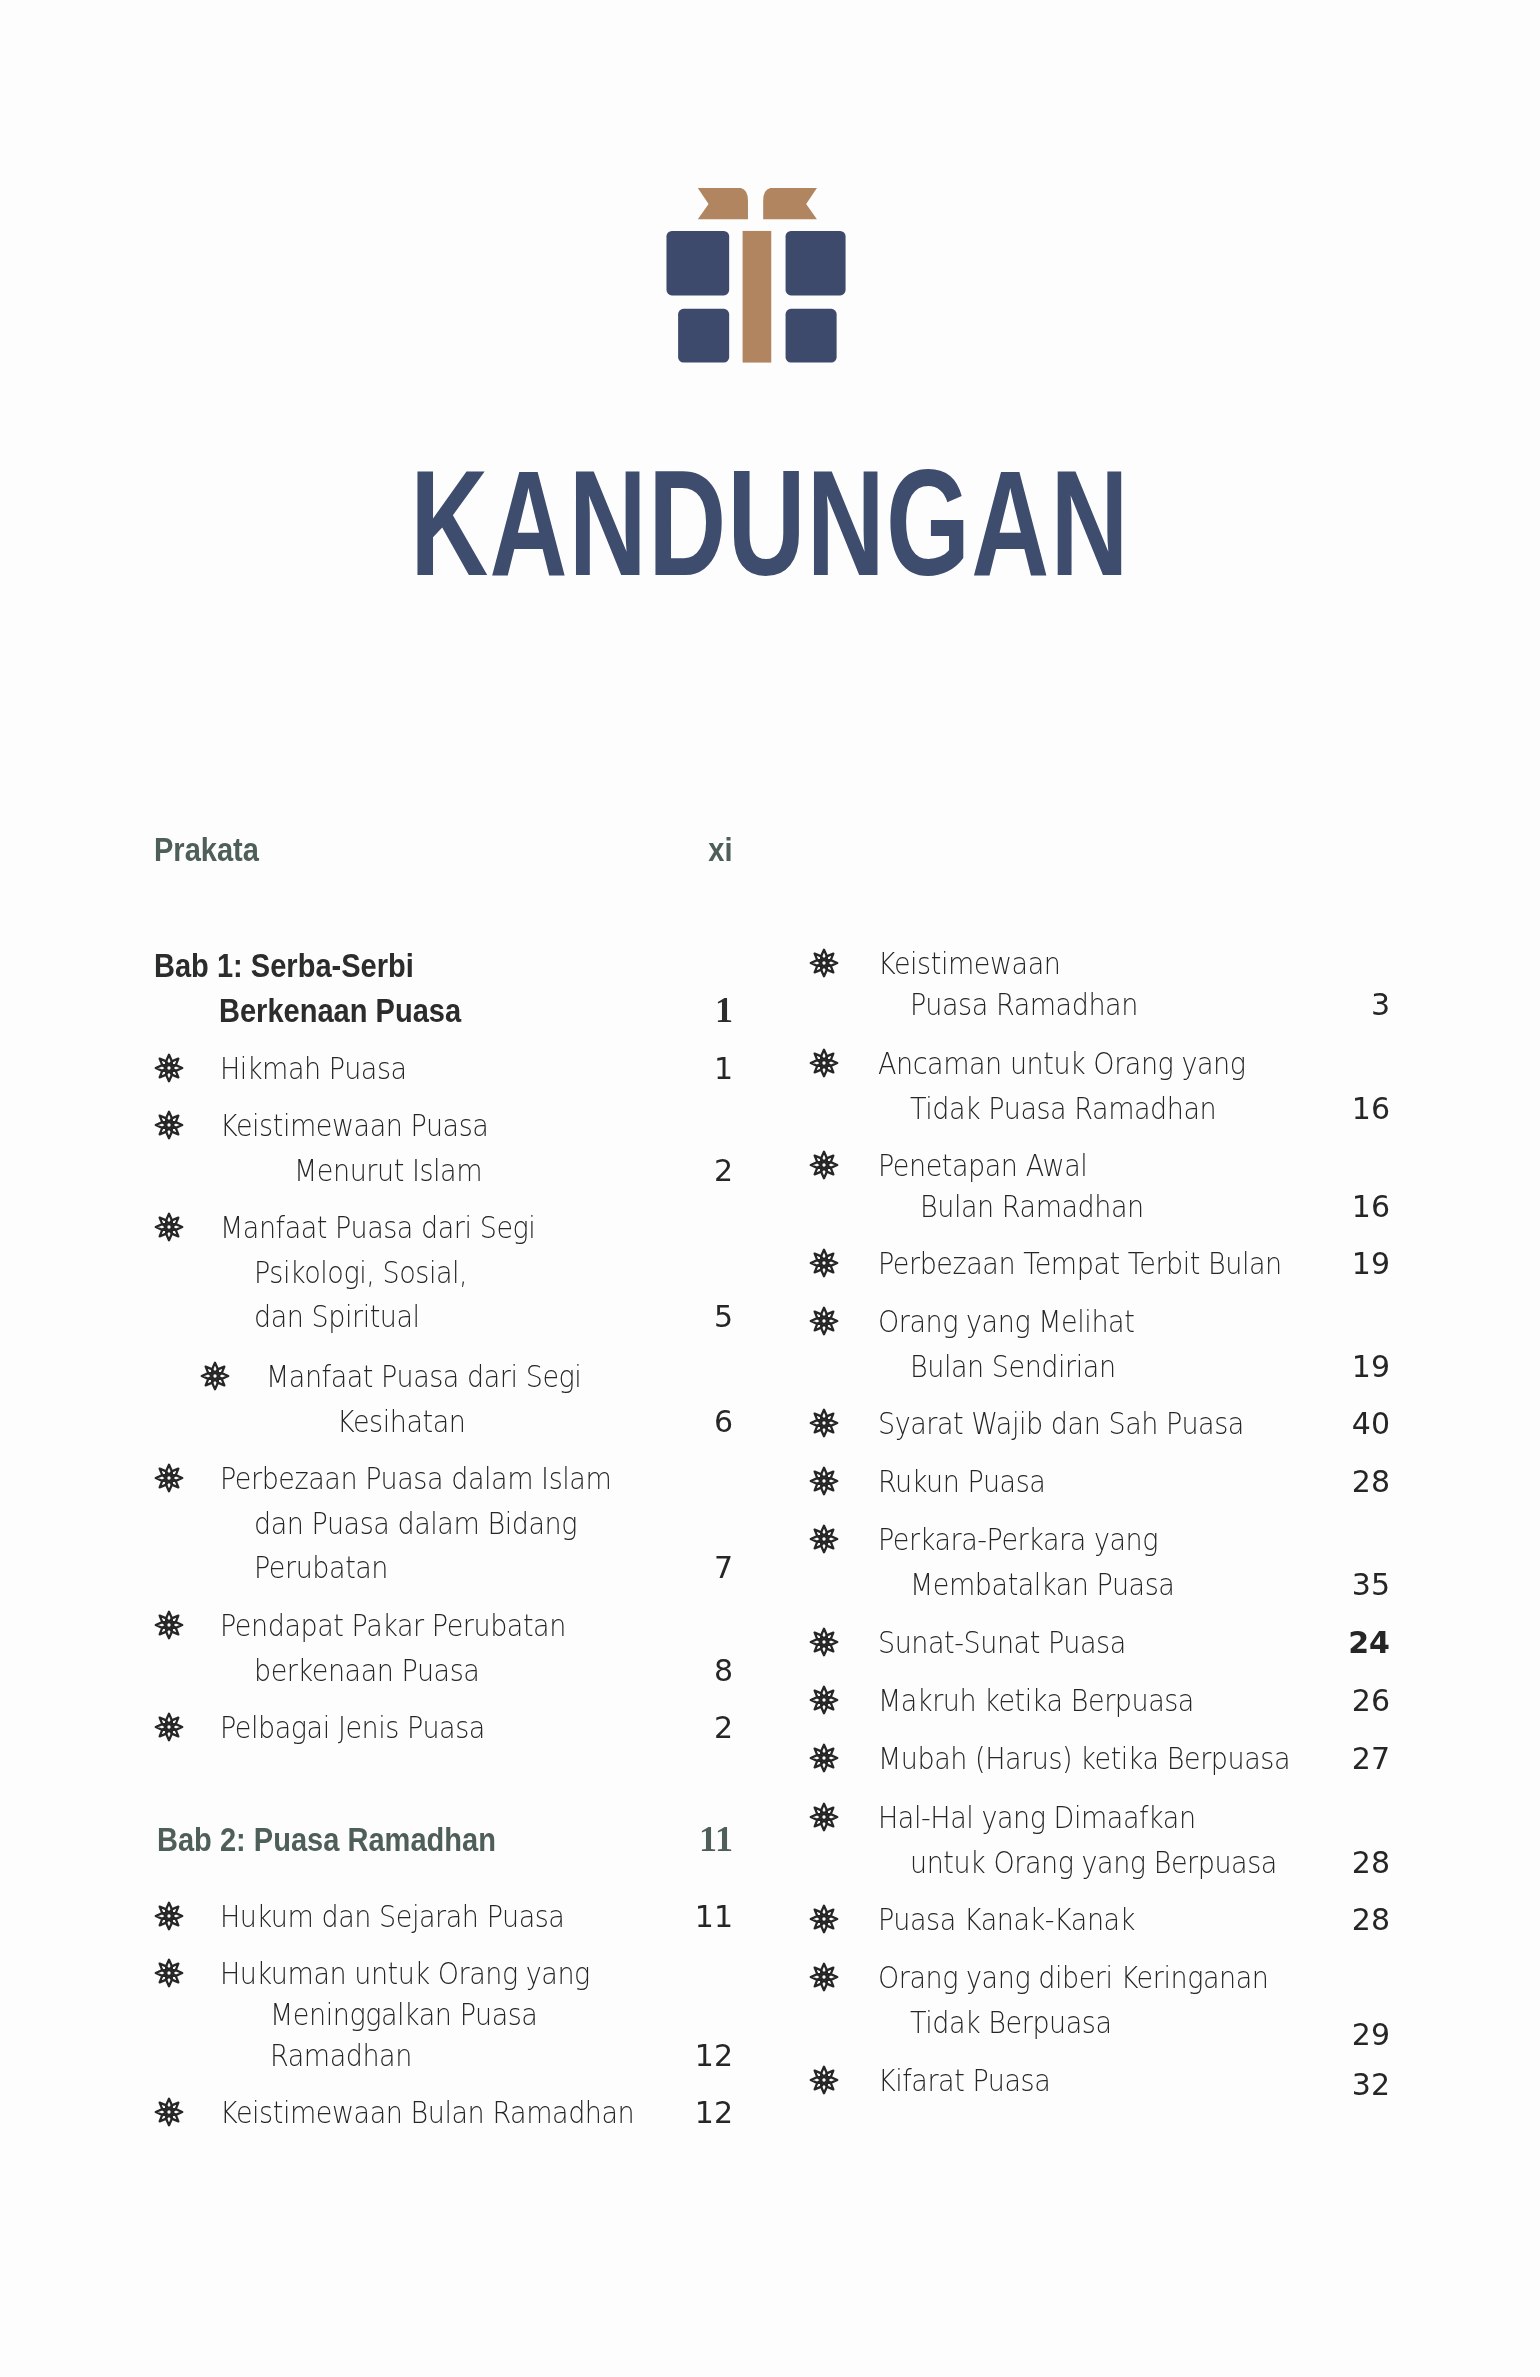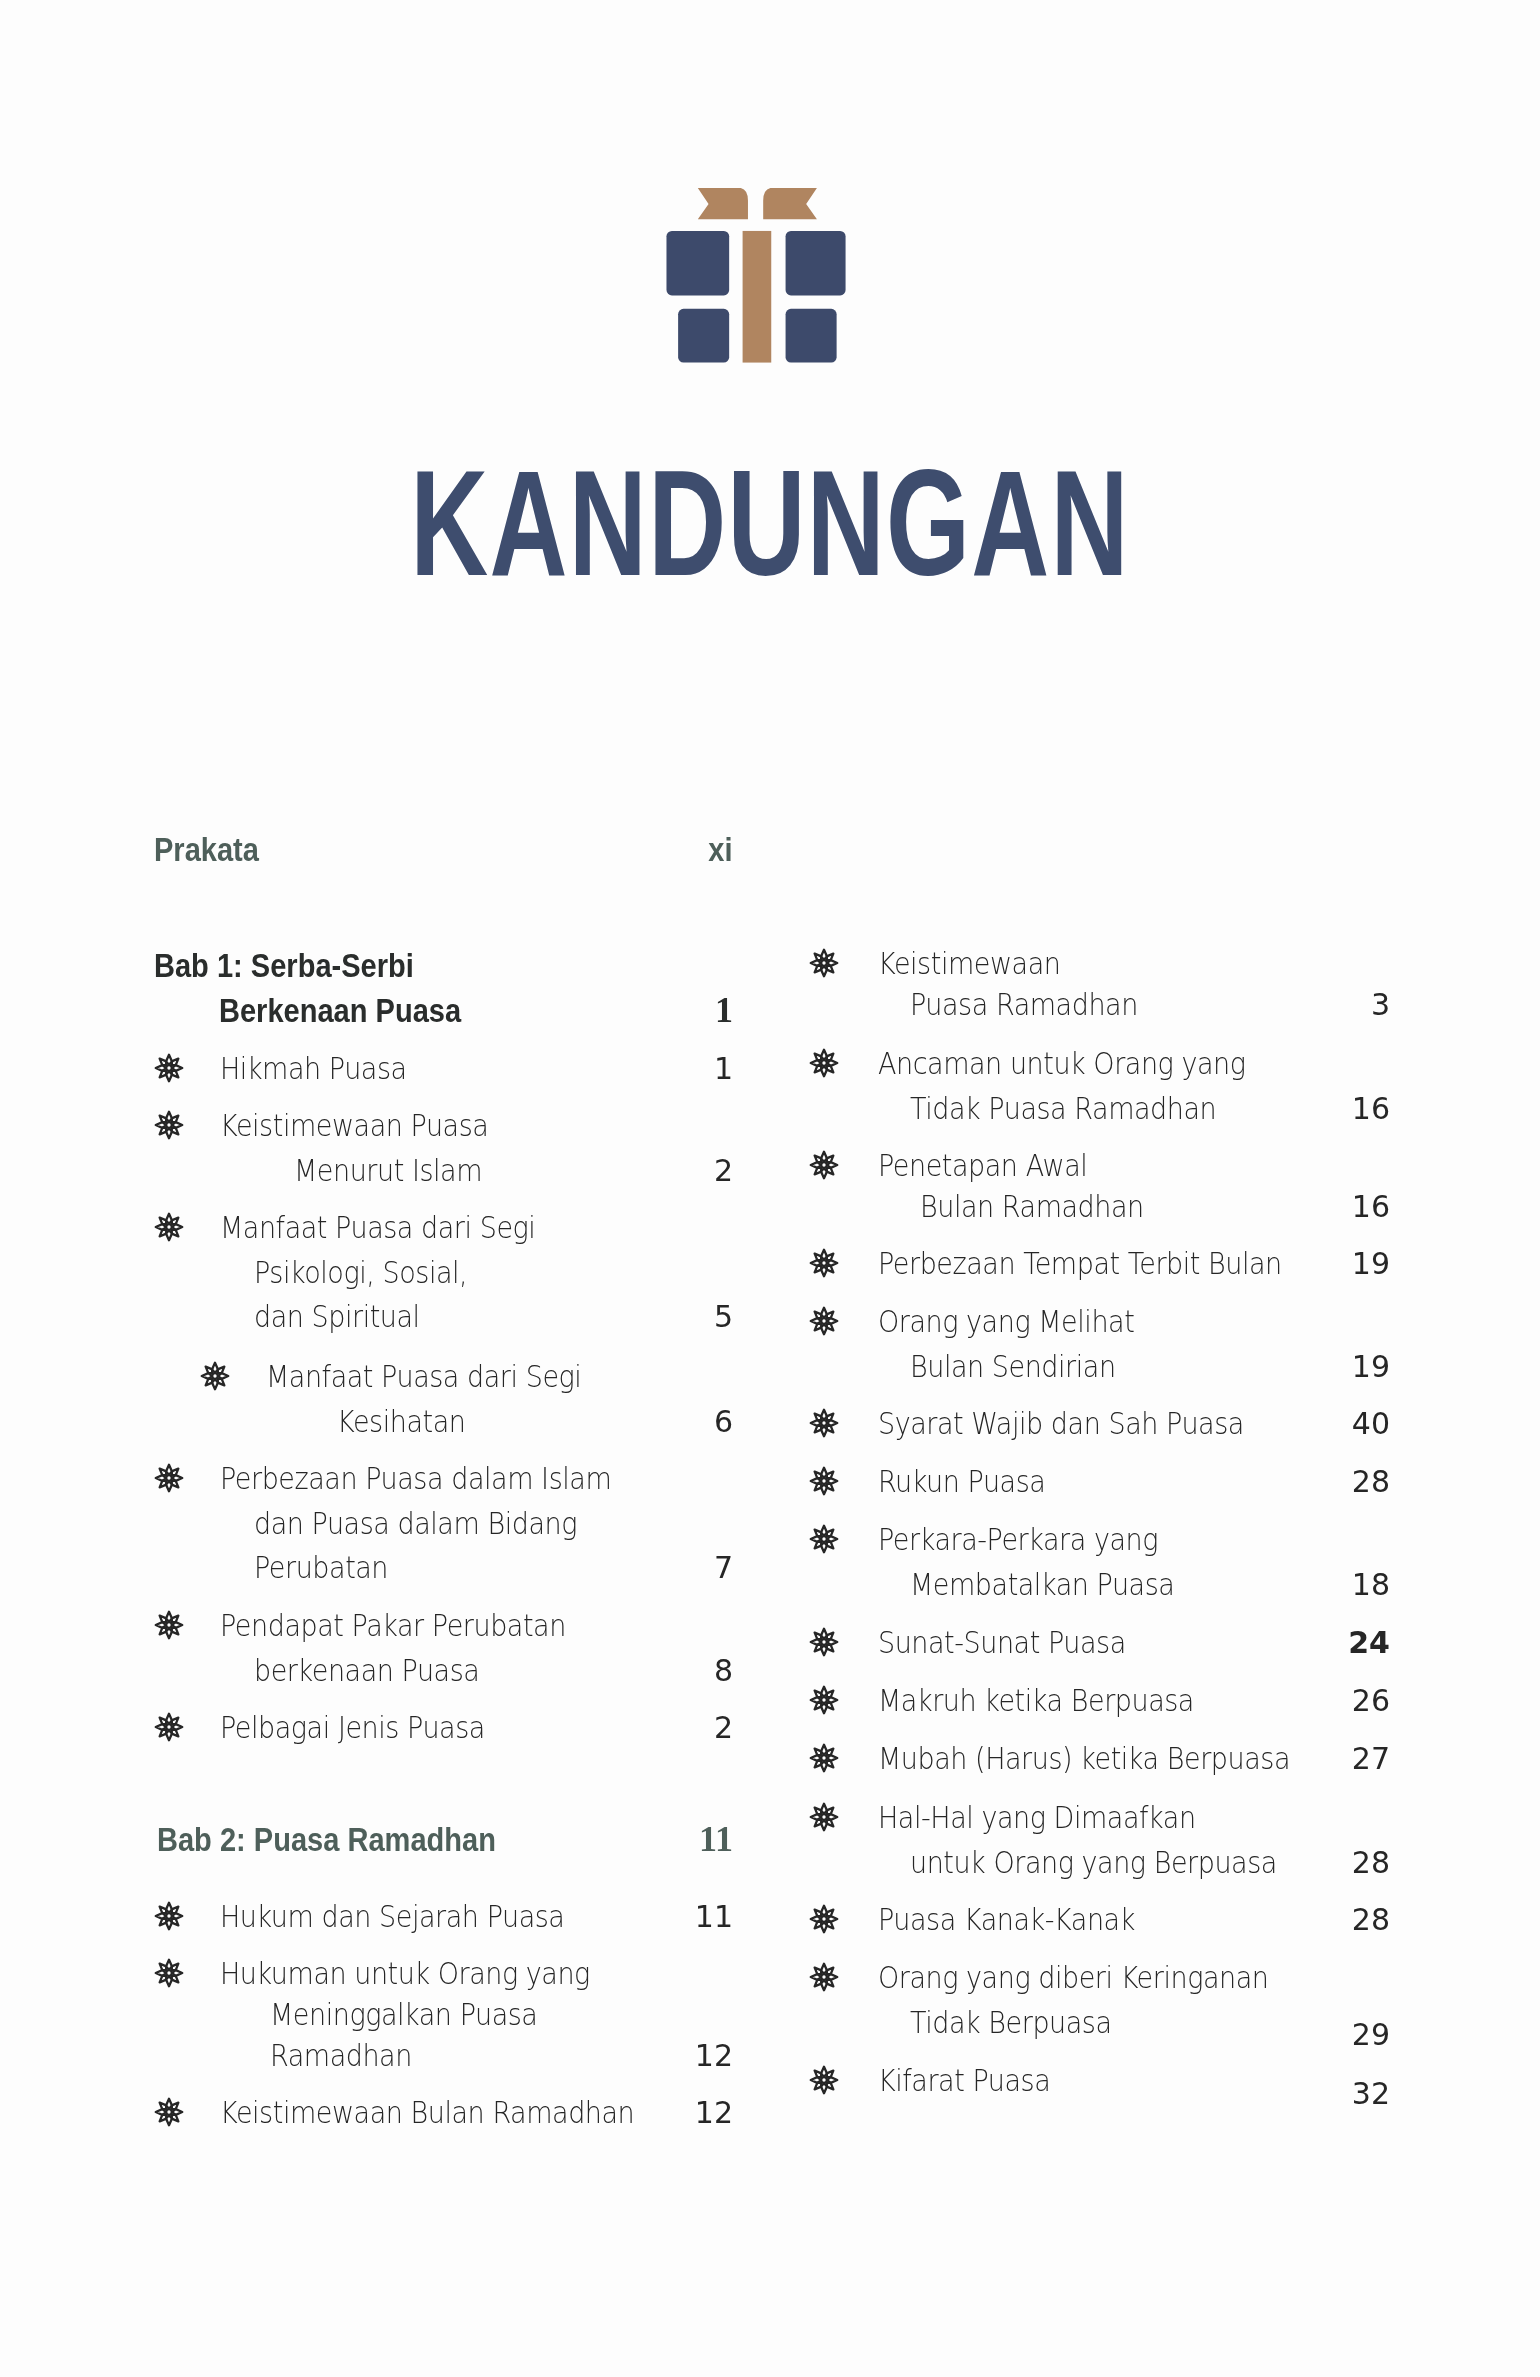--- a/index.html
+++ b/index.html
@@ -303,21 +303,21 @@
     </div>
 
     <div class="entry" style="top:1517px;">
       <span class="bullet" style="top:7.2px;">
           <svg viewBox="0 0 34 34">
             <use href="#flower"></use>
           </svg>
         </span>
       <div class="line" style="left:69px; top:0;">Perkara-Perkara yang</div>
       <div class="line" style="left:101px; top:45px;">Membatalkan Puasa</div>
-      <div class="page-num" style="top:45px;">18</div>
+      <div class="page-num" style="top:45px;">35</div>
     </div>
 
     <div class="entry" style="top:1620px;">
       <span class="bullet" style="top:7.2px;">
           <svg viewBox="0 0 34 34">
             <use href="#flower"></use>
           </svg>
         </span>
       <div class="line" style="left:69px; top:0;">Sunat-Sunat Puasa</div>
       <div class="page-num" style="top:0;font-weight:bold;">24</div>
@@ -375,21 +375,21 @@
       <div class="page-num" style="top:45px;margin-top:12px;">29</div>
     </div>
 
     <div class="entry" style="top:2058px;">
       <span class="bullet" style="top:7.2px;">
           <svg viewBox="0 0 34 34">
             <use href="#flower"></use>
           </svg>
         </span>
       <div class="line" style="left:69px; top:0;">Kifarat Puasa</div>
-      <div class="page-num" style="top:13px;">32</div>
+      <div class="page-num" style="top:4px;">32</div>
     </div>
   </div>
 
   <svg width="0" height="0" style="position:absolute">
     <defs>
       <g id="flower">
         <g fill="none" stroke="#262626" stroke-width="2.6" stroke-linejoin="round">
           <path d="M17 2 L20.5 10 L17 13 L13.5 10 Z"></path>
           <path d="M17 32 L20.5 24 L17 21 L13.5 24 Z"></path>
           <path d="M2 17 L10 13.5 L13 17 L10 20.5 Z"></path>

